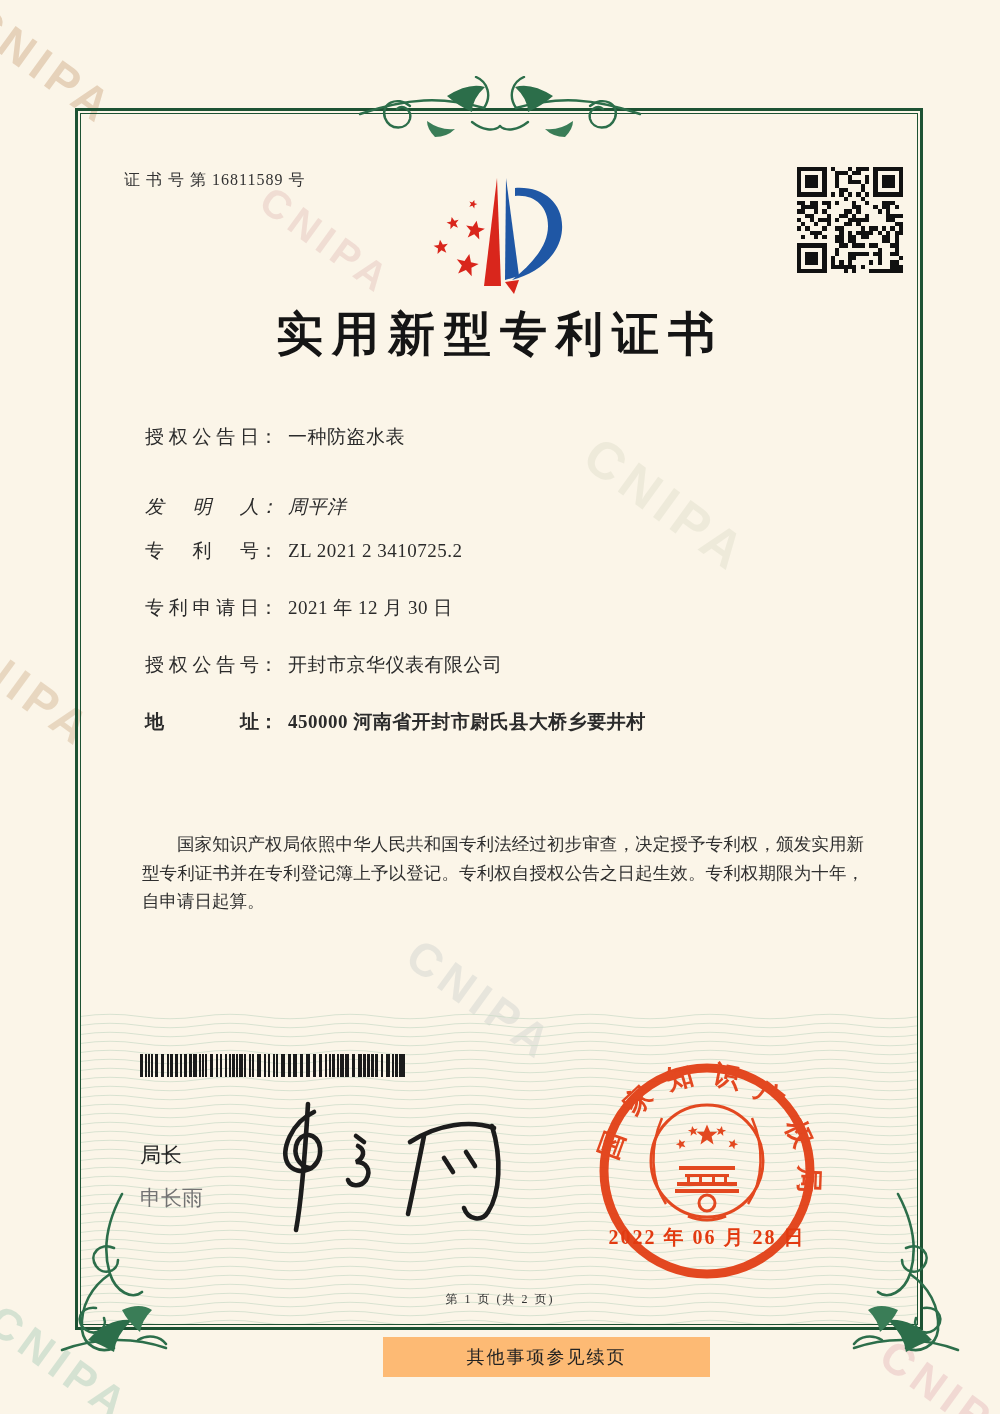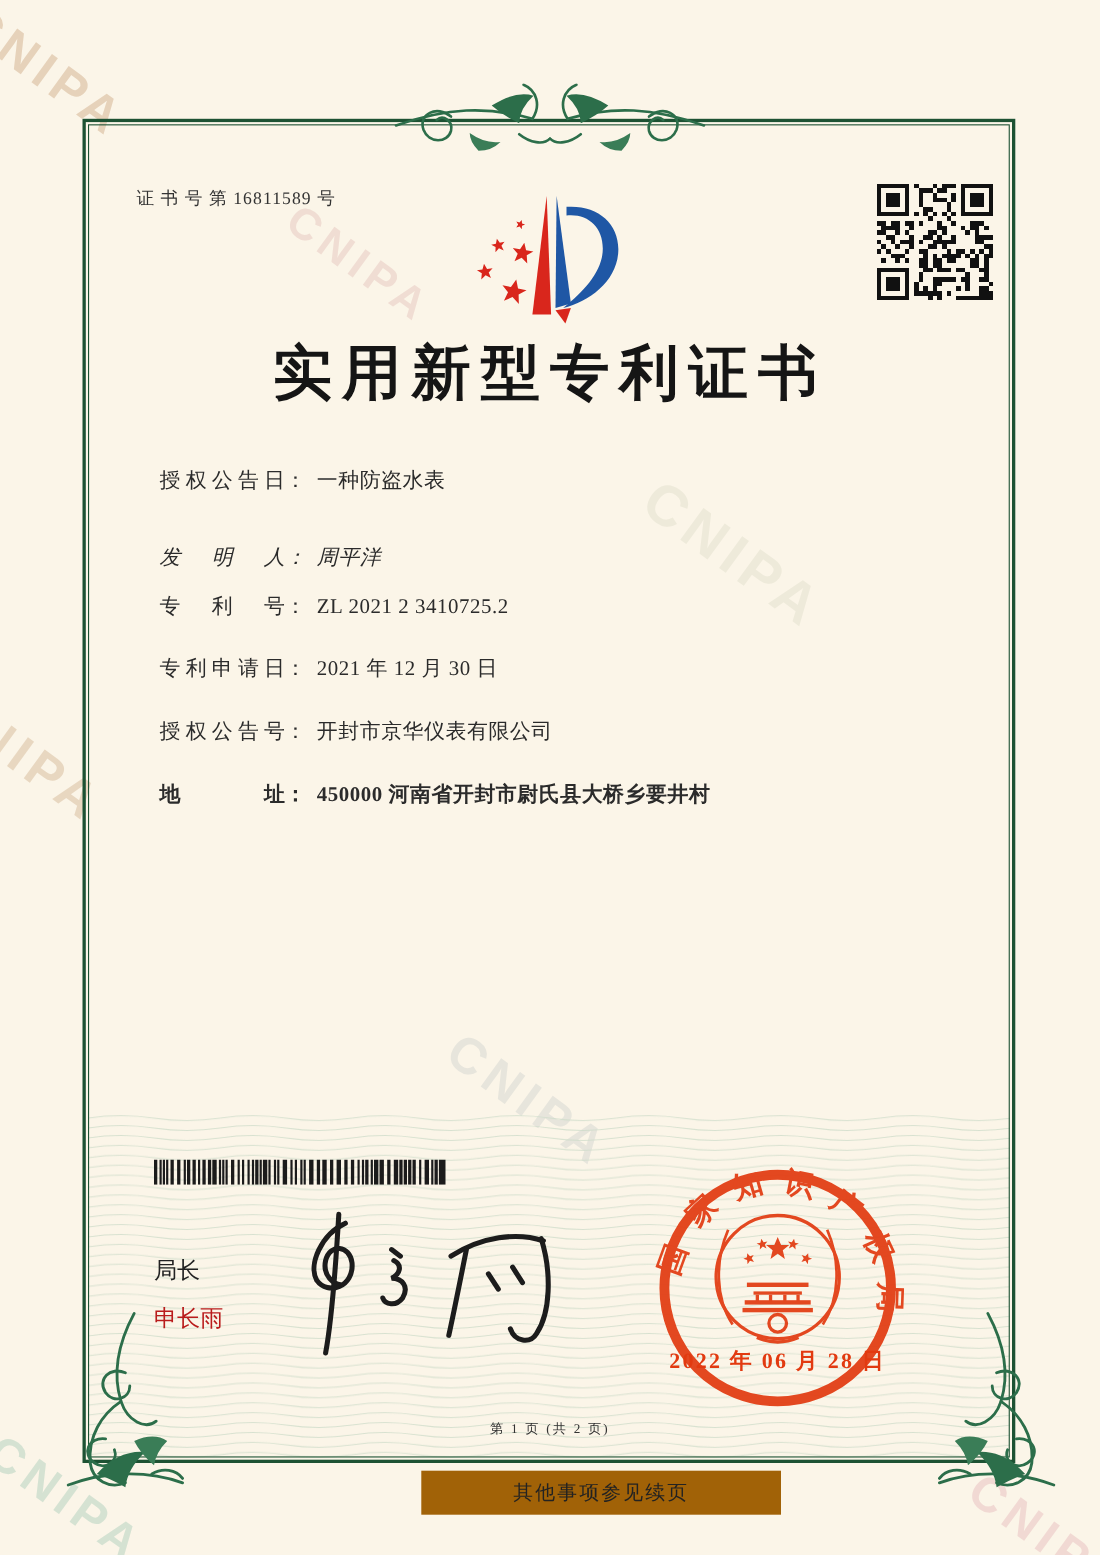--- a/index.html
+++ b/index.html
@@ -23,47 +23,47 @@
   .frame-outer{position:absolute;left:75px;top:108px;width:842px;height:1216px;
                border:3px solid #1d5233;}
   .frame-inner{position:absolute;left:2px;top:2px;right:2px;bottom:2px;
                border:1px solid #1d5233;}
 
   
   .waves{position:absolute;left:80px;top:1012px;width:838px;height:316px;opacity:.75;}
 
   .certno{left:124px;top:170px;font-size:16px;letter-spacing:1px;color:#333;}
 
-  .title{left:0;top:303px;width:100%;text-align:center;font-size:54px;font-weight:bold;
+  .title{left:0;top:303px;width:100%;text-align:center;font-size:47px;font-weight:bold;
          letter-spacing:9px;color:#151515;}
 
   .fieldrow{position:absolute;left:145px;font-size:19px;color:#2b2b2b;white-space:nowrap;}
   .flabel{display:inline-block;width:114px;text-align:justify;text-align-last:justify;
           vertical-align:top;}
   .fcolon{display:inline-block;margin-right:10px;}
   .fvalue{letter-spacing:.5px;}
   .grant2{position:absolute;left:368px;top:0;white-space:nowrap;}
 
   .bodytext{left:142px;top:830px;width:722px;font-size:17.5px;line-height:1.64;
             text-align:justify;color:#2e2e2e;}
   .bodytext p{margin:0;text-indent:2em;}
 
   .barcode{left:140px;top:1054px;}
 
   .director{left:140px;top:1141px;font-size:21px;color:#222;font-family:"Liberation Sans",sans-serif;}
-  .dname{left:140px;top:1184px;font-size:21px;color:#b91c1c;font-family:"Liberation Sans",sans-serif;}
+  .dname{left:140px;top:1184px;font-size:21px;color:#737373;font-family:"Liberation Sans",sans-serif;}
   .sig{left:252px;top:1096px;}
 
   .seal{left:592px;top:1056px;}
   .sealdate{left:592px;top:1224px;width:230px;text-align:center;font-size:20px;
             letter-spacing:2px;font-weight:bold;}
 
   .pagenum{left:0;top:1291px;width:100%;text-align:center;font-size:12px;
            letter-spacing:2px;color:#333;}
-  .footerbox{left:383px;top:1337px;width:327px;height:40px;background:#a16207;
+  .footerbox{left:383px;top:1337px;width:327px;height:40px;background:#fdba74;
              display:flex;align-items:center;justify-content:center;font-size:18px;
              letter-spacing:2px;color:#222;font-family:Liberation Serif, serif;}
 
   .ornament-top{left:352px;top:76px;}
   .corner-bl{left:52px;top:1190px;}
   .corner-br{left:848px;top:1190px;transform:scaleX(-1);}
 </style>
 </head>
 <body>
 
@@ -176,20 +176,21 @@
 <div class="fieldrow" style="top:652px;">
   <span class="flabel">授权公告号</span><span class="fcolon">：</span><span class="fvalue">开封市京华仪表有限公司</span>
 </div>
 <div class="fieldrow" style="top:709px;font-weight:bold;">
   <span class="flabel">地址</span><span class="fcolon">：</span><span class="fvalue">450000 河南省开封市尉氏县大桥乡要井村</span>
 </div>
 <div class="fieldrow" style="top:773px;width:720px;">
 </div>
 
 <div class="abs bodytext">
+  <p>国家知识产权局依照中华人民共和国专利法经过初步审查，决定授予专利权，颁发实用新型专利证书并在专利登记簿上予以登记。专利权自授权公告之日起生效。专利权期限为十年，自申请日起算。</p>
 </div>
 
 <svg class="abs barcode" id="bc" width="266" height="23">
     <path d="M0 0h3v23h-3zM5 0h2v23h-2zM8 0h2v23h-2zM11 0h2v23h-2zM15 0h3v23h-3zM21 0h3v23h-3zM27 0h2v23h-2zM30 0h3v23h-3zM35 0h3v23h-3zM40 0h2v23h-2zM44 0h3v23h-3zM49 0h3v23h-3zM53 0h4v23h-4zM59 0h2v23h-2zM62 0h2v23h-2zM65 0h2v23h-2zM70 0h3v23h-3zM76 0h2v23h-2zM80 0h2v23h-2zM85 0h2v23h-2zM89 0h2v23h-2zM92 0h3v23h-3zM96 0h2v23h-2zM99 0h4v23h-4zM104 0h2v23h-2zM109 0h2v23h-2zM112 0h2v23h-2zM117 0h4v23h-4zM124 0h2v23h-2zM128 0h2v23h-2zM133 0h2v23h-2zM136 0h2v23h-2zM141 0h4v23h-4zM148 0h3v23h-3zM153 0h4v23h-4zM160 0h3v23h-3zM166 0h4v23h-4zM173 0h3v23h-3zM179 0h3v23h-3zM185 0h2v23h-2zM189 0h2v23h-2zM192 0h3v23h-3zM197 0h2v23h-2zM200 0h4v23h-4zM205 0h4v23h-4zM212 0h3v23h-3zM218 0h4v23h-4zM223 0h3v23h-3zM227 0h3v23h-3zM231 0h3v23h-3zM235 0h3v23h-3zM241 0h2v23h-2zM246 0h4v23h-4zM252 0h2v23h-2zM255 0h3v23h-3zM259 0h4v23h-4zM262 0h3v23h-3z" fill="#1b1b1b"></path>
   </svg>
 
 <div class="abs director">局长</div>
 <div class="abs dname">申长雨</div>
 
 <svg class="abs sig" width="280" height="140" viewBox="0 0 280 140">

